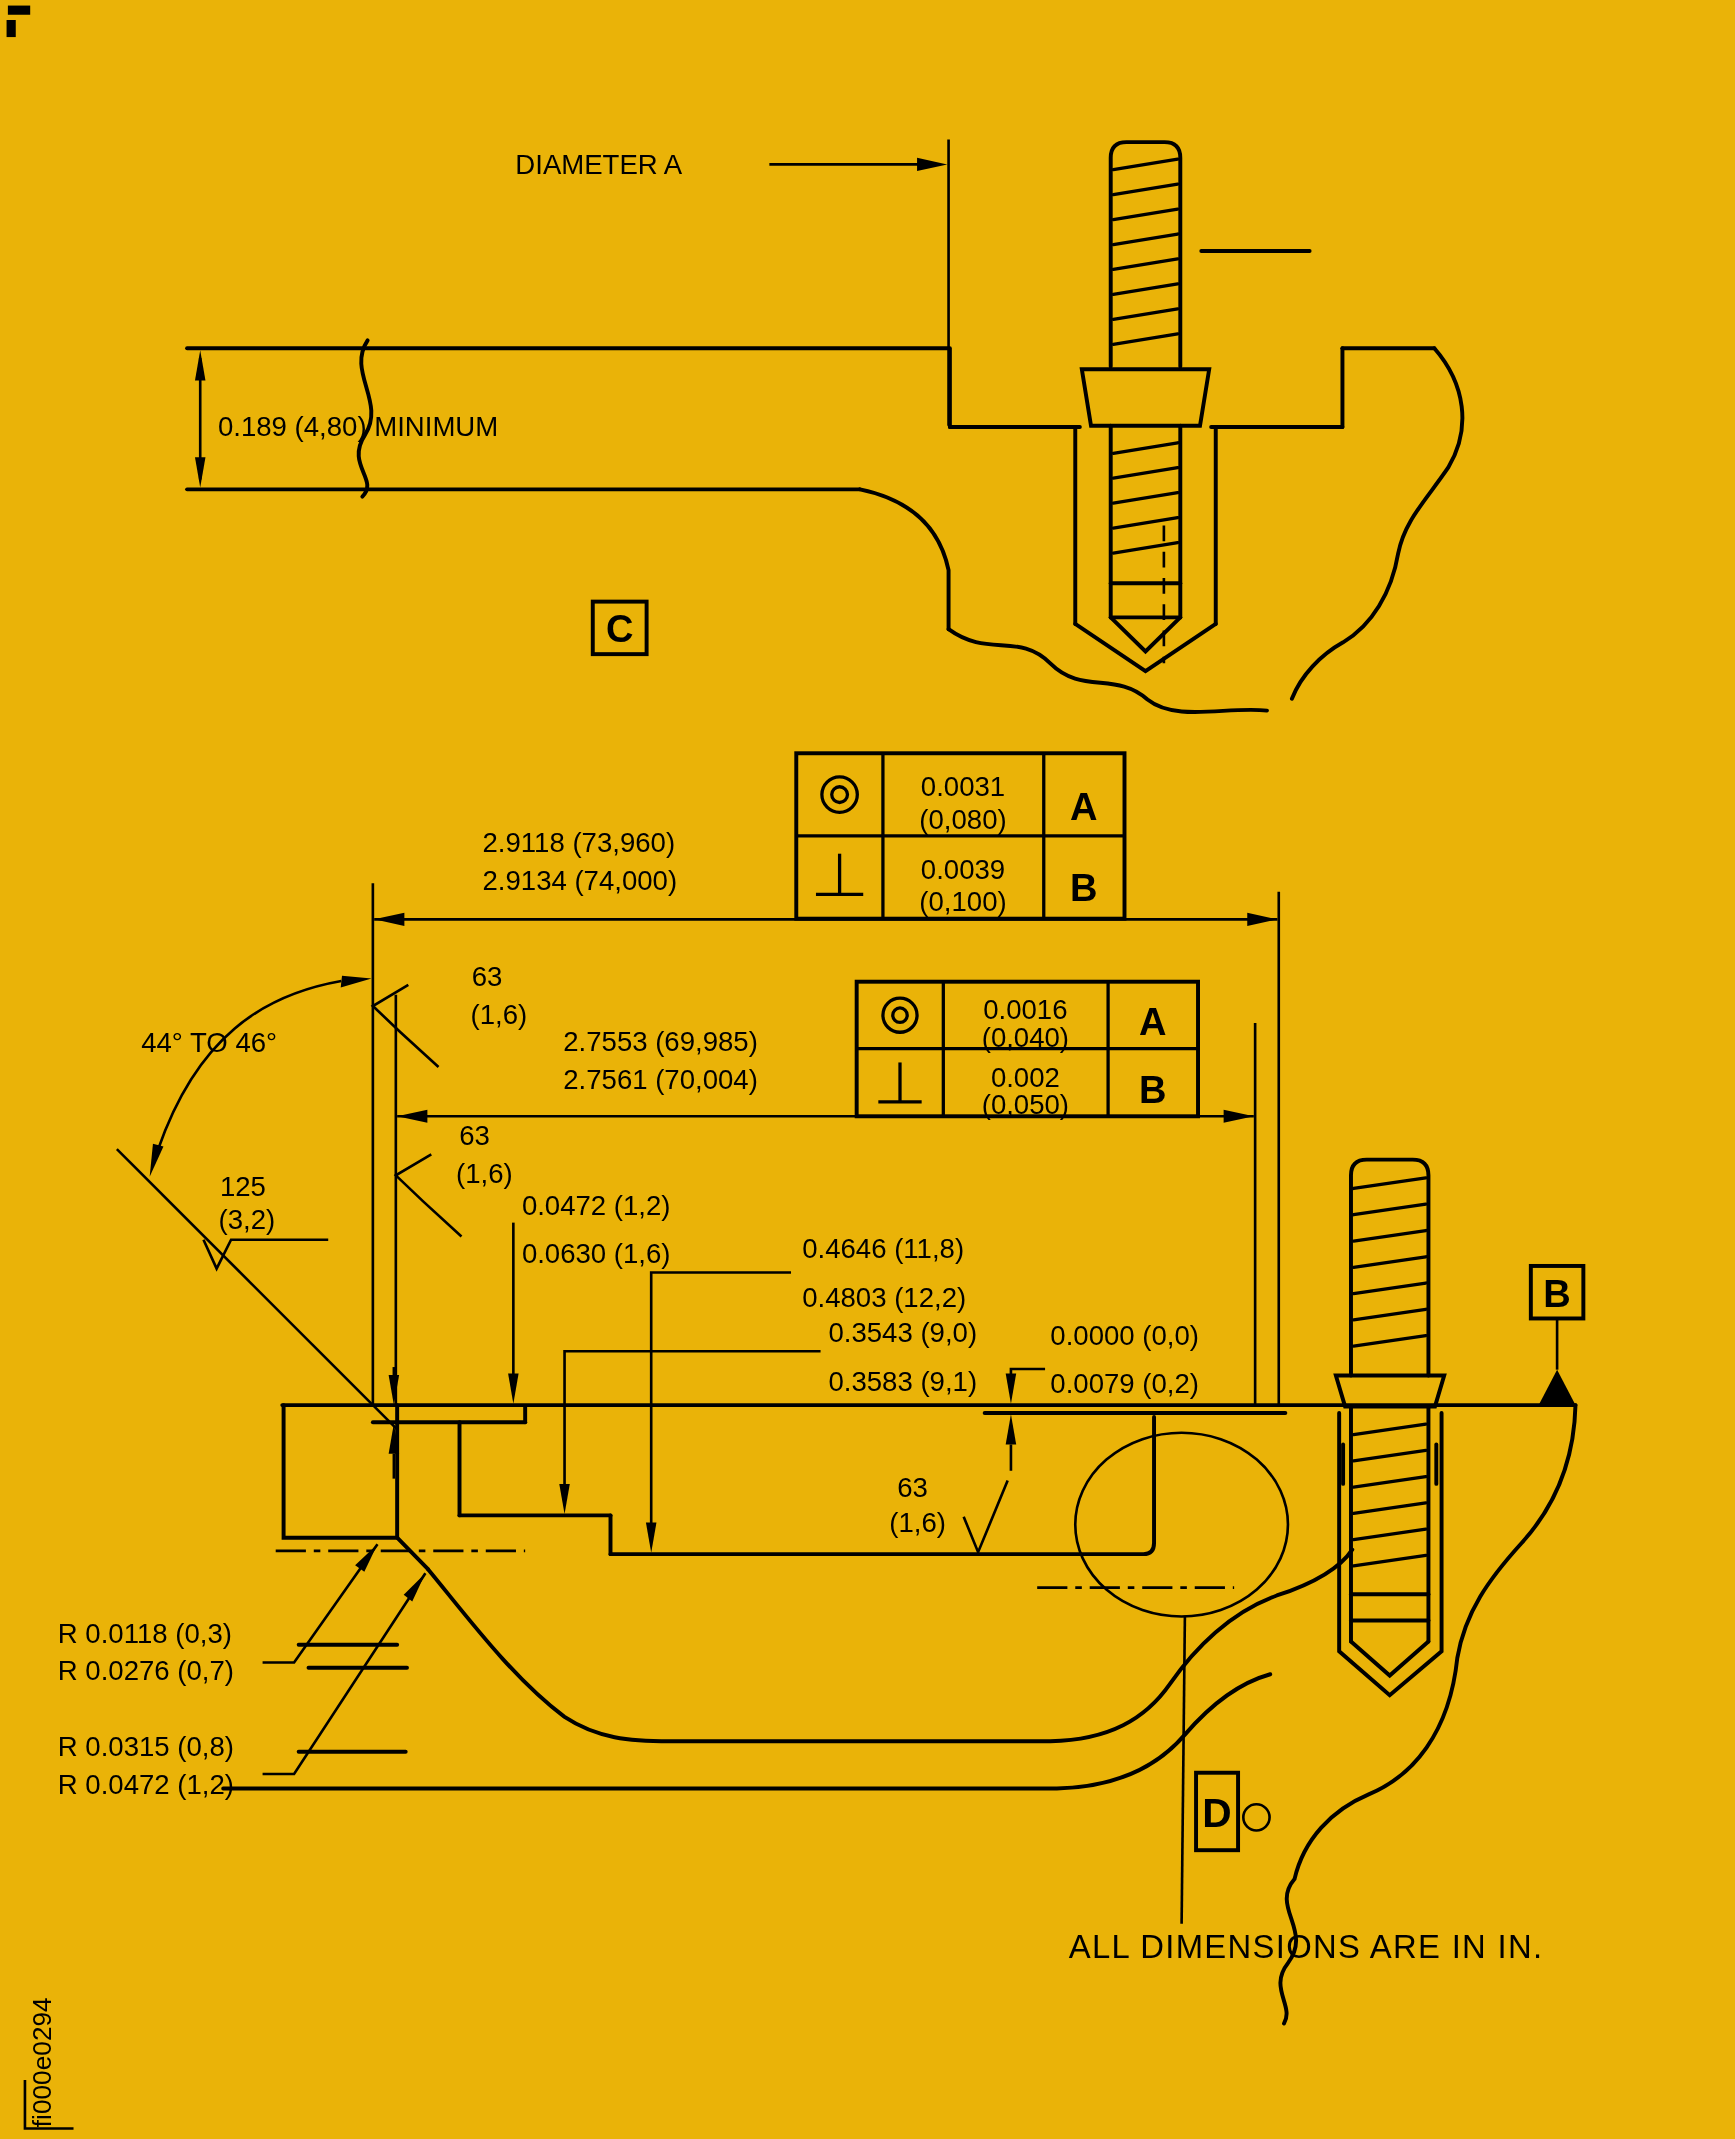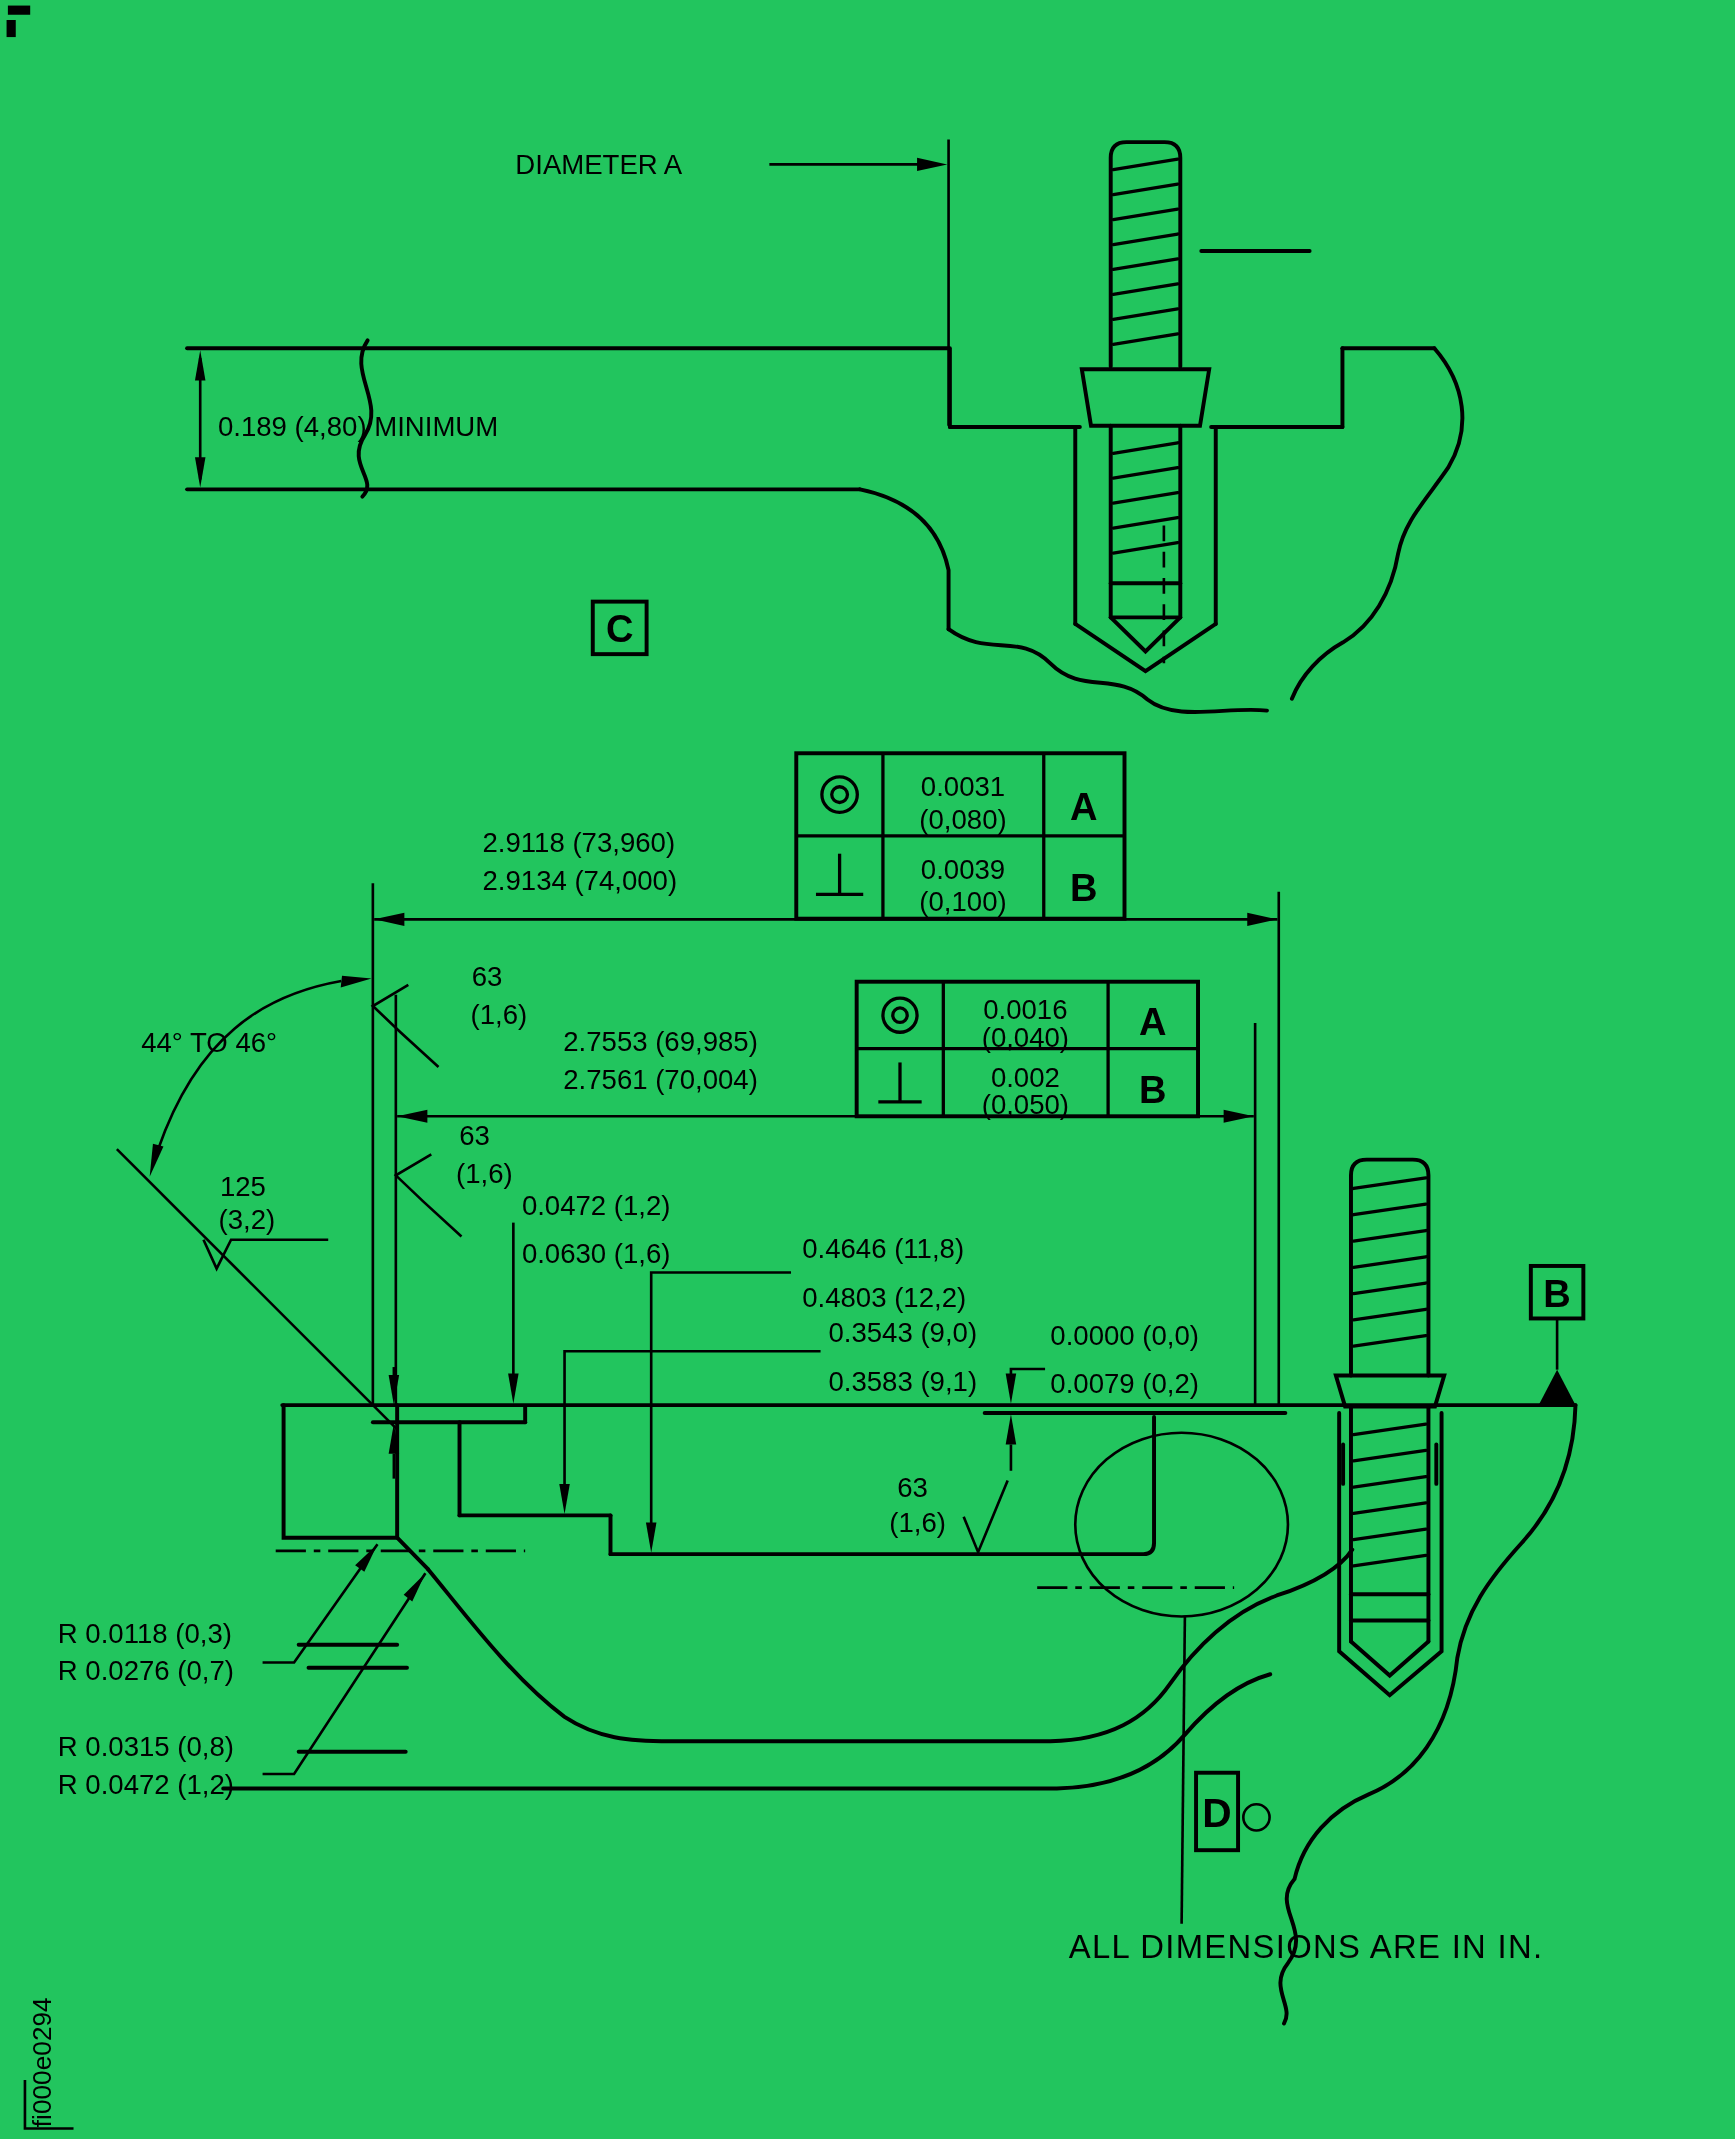--- a/index.html
+++ b/index.html
@@ -1,16 +1,16 @@
 <!DOCTYPE html>
 <html style="font-size:10.5px"><head>
 <meta charset="utf-8">
 <style>
   html,body{margin:0;padding:0;background:#ffffff;}
-  #stage{position:relative;width:1735px;height:2140px;background:#22c55e;}
+  #stage{position:relative;width:1735px;height:2140px;background:#eab308;}
   svg{position:absolute;left:0;top:0;}
   .ln{stroke:#000;stroke-width:6;fill:none;stroke-linecap:round;}
   .md{stroke:#000;stroke-width:5;fill:none;stroke-linecap:butt;}
   .tn{stroke:#000;stroke-width:4;fill:none;stroke-linecap:butt;}
   .th{stroke:#000;stroke-width:5;fill:none;stroke-linecap:round;}
   .dd{stroke:#000;stroke-width:4;fill:none;stroke-dasharray:46 12 10 12;}
   .dsh{stroke:#000;stroke-width:4;fill:none;stroke-dasharray:24 16;}
   .ar{fill:#000;stroke:none;}
   .bx{stroke:#000;stroke-width:6;fill:none;}
   text{font-family:"Liberation Sans","DejaVu Sans",sans-serif;fill:#000;}

